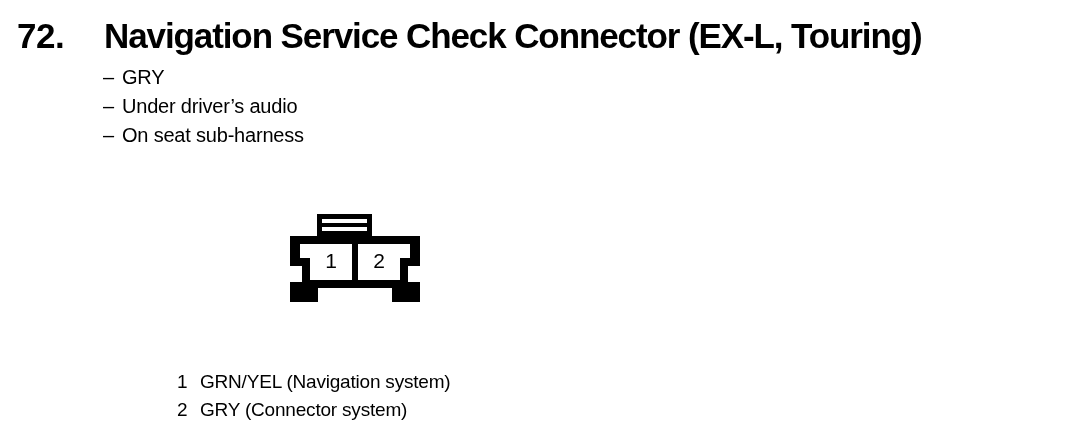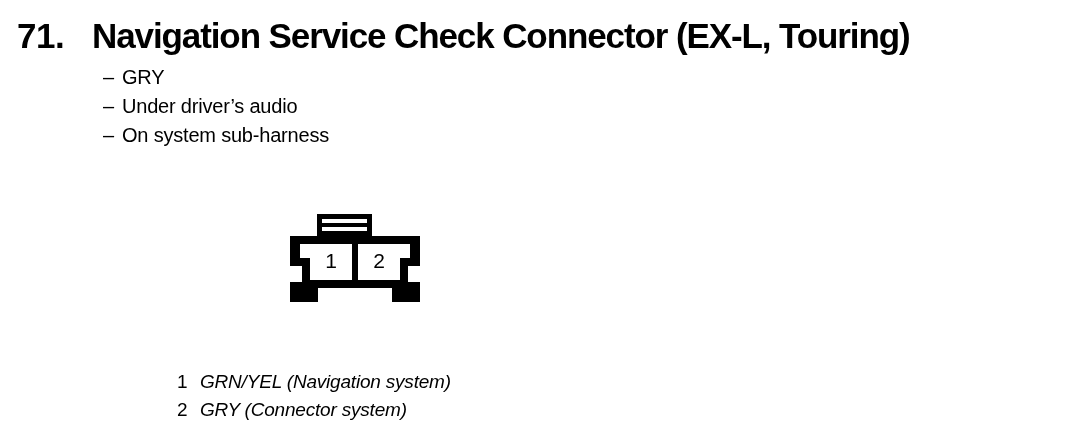--- a/index.html
+++ b/index.html
@@ -33,21 +33,21 @@
     left: 17px;
     top: 9px;
     font-size: 35px;
     font-weight: bold;
     line-height: 38px;
     letter-spacing: -0.5px;
     white-space: nowrap;
   }
   .heading-title {
     position: absolute;
-    left: 92px;
+    left: 104px;
     top: 9px;
     font-size: 35px;
     font-weight: bold;
     line-height: 38px;
     letter-spacing: -1.1px;
     white-space: nowrap;
   }
 
   
   .spec-list {
@@ -106,46 +106,45 @@
     letter-spacing: -0.2px;
     white-space: nowrap;
   }
   .pin-legend-num {
     display: inline-block;
     width: 23px;
     flex: 0 0 23px;
   }
   .pin-legend-desc {
     display: inline-block;
-    font-style: italic;
   }
 </style>
 </head>
 <body>
 
 <div class="heading">
-  <span class="heading-number">71.</span>
+  <span class="heading-number">72.</span>
   <span class="heading-title">Navigation Service Check Connector (EX-L, Touring)</span>
 </div>
 
 <div class="spec-list">
 
   <div class="spec-item">
     <span class="spec-dash">–</span>
     <span class="spec-text">GRY</span>
   </div>
 
   <div class="spec-item">
     <span class="spec-dash">–</span>
     <span class="spec-text">Under driver’s audio</span>
   </div>
 
   <div class="spec-item">
     <span class="spec-dash">–</span>
-    <span class="spec-text">On system sub-harness</span>
+    <span class="spec-text">On seat sub-harness</span>
   </div>
 
 </div>
 
 <div class="connector-figure">
   <svg width="160" height="110" viewBox="0 0 160 110" xmlns="http://www.w3.org/2000/svg">
 
     <g>
       <rect x="41" y="8" width="55" height="23" fill="#000000"></rect>
       <rect x="46" y="13" width="45" height="4" fill="#ffffff"></rect>

